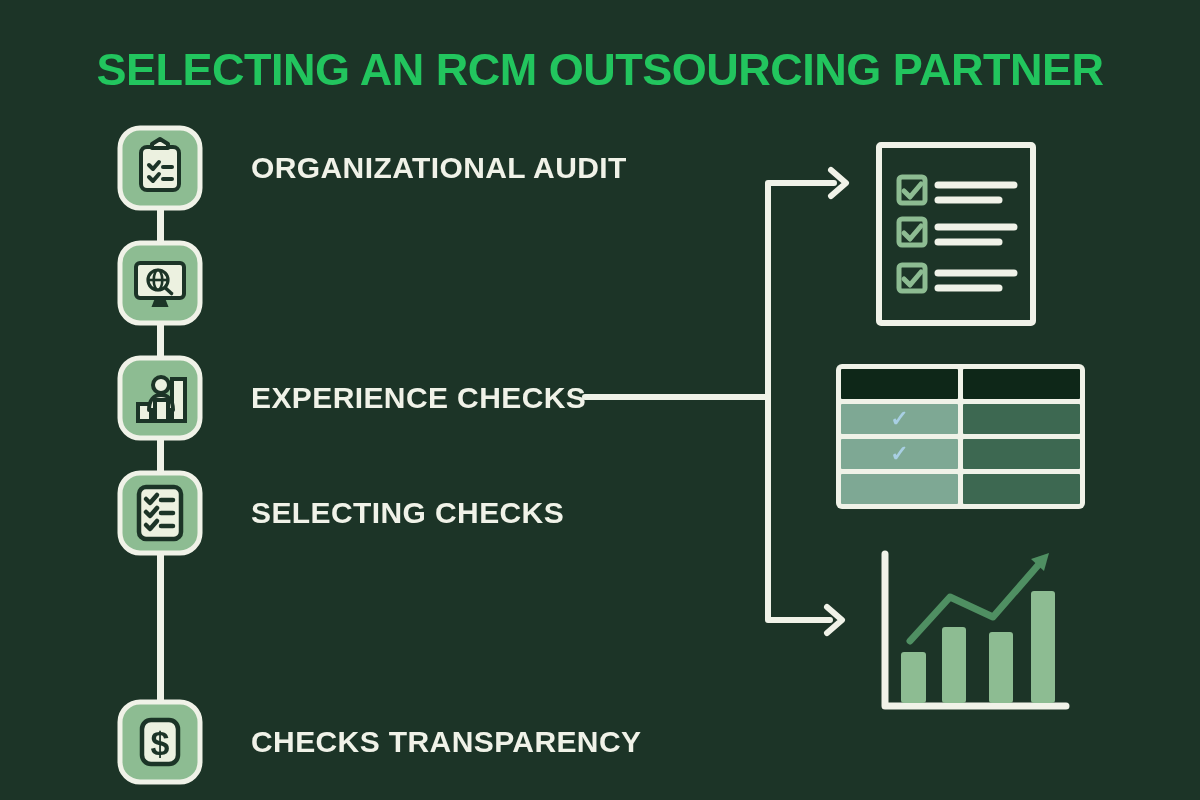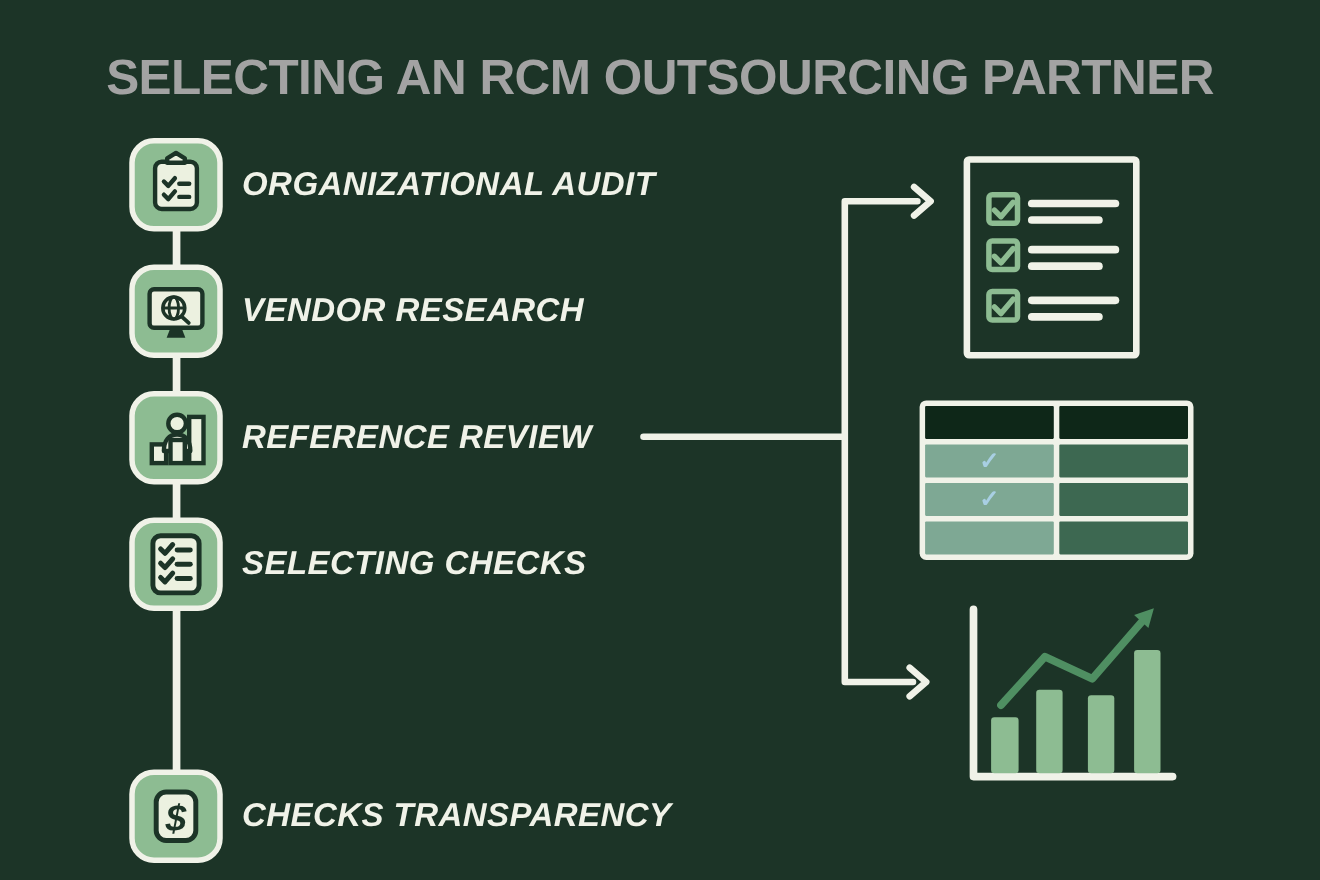--- a/index.html
+++ b/index.html
@@ -1,22 +1,22 @@
 <!DOCTYPE html>
 <html><head>
 <meta charset="utf-8">
 <style>
   html,body{margin:0;padding:0;}
   body{font-family:"Liberation Sans",sans-serif;background:#0a1a10;}
   .canvas{position:relative;width:1200px;height:800px;background:#1c3427;overflow:hidden;}
   .abs{position:absolute;}
   .title{position:absolute;top:44px;left:0;width:100%;text-align:center;
-         color:#a3a3a3;font-size:45px;font-weight:700;letter-spacing:-0.5px;}
+         color:#22c55e;font-size:45px;font-weight:700;letter-spacing:-0.5px;}
   .rail{position:absolute;left:157px;top:168px;width:7px;height:574px;background:#f0f2e8;border-radius:3px;}
-  .step{position:absolute;left:115px;display:flex;align-items:center;gap:15px;font-style:italic;}
+  .step{position:absolute;left:115px;display:flex;align-items:center;gap:46px;}
   .step-icon{width:90px;height:90px;}
   .step-icon svg{display:block;}
   .step-label{color:#f0f2e8;font-size:30px;font-weight:700;letter-spacing:0.4px;white-space:nowrap;}
   .table-wrap{background:#f0f2e8;border-radius:6px;padding:5px;box-sizing:border-box;}
   .table-grid{display:grid;grid-template-columns:1fr 1fr;grid-auto-rows:1fr;gap:5px;height:100%;}
   .tcell{display:flex;align-items:center;justify-content:center;font-weight:700;font-size:22px;color:#a8cfe3;border-radius:1px;}
   .thead{background:#0e2718;}
   .tleft{background:#7ea894;}
   .tright{background:#3d6851;}
 </style>
@@ -49,35 +49,34 @@
       <svg width="90" height="90" viewBox="0 0 90 90">
         <rect x="5" y="5" width="80" height="80" rx="20" fill="#8dbc92" stroke="#f0f2e8" stroke-width="5"></rect>
         <rect x="21" y="25" width="48" height="35" rx="4" fill="#ecf1e0" stroke="#1c3427" stroke-width="4"></rect>
         <circle cx="43" cy="42" r="10" fill="none" stroke="#1c3427" stroke-width="3.2"></circle>
         <ellipse cx="43" cy="42" rx="4.3" ry="10" fill="none" stroke="#1c3427" stroke-width="2.6"></ellipse>
         <line x1="33" y1="42" x2="53" y2="42" stroke="#1c3427" stroke-width="2.6"></line>
         <line x1="51" y1="50.5" x2="56.5" y2="55.5" stroke="#1c3427" stroke-width="3.6" stroke-linecap="round"></line>
         <path d="M40 60 h10 l3.5 9 h-17 z" fill="#1c3427"></path>
       </svg>
     </div>
-    <div class="step-label">VENDOR RESEARCH</div>
   </div>
 
   <div class="step" style="top:353px">
     <div class="step-icon">
       <svg width="90" height="90" viewBox="0 0 90 90">
         <rect x="5" y="5" width="80" height="80" rx="20" fill="#8dbc92" stroke="#f0f2e8" stroke-width="5"></rect>
         <rect x="23" y="51" width="13" height="17" fill="#ecf1e0" stroke="#1c3427" stroke-width="4"></rect>
         <rect x="57" y="26" width="13" height="42" fill="#ecf1e0" stroke="#1c3427" stroke-width="4"></rect>
         <path d="M34 57 c0 -10 5 -15 12 -15 c7 0 12 5 12 15 z" fill="#ecf1e0" stroke="#1c3427" stroke-width="4" stroke-linejoin="round"></path>
         <circle cx="46" cy="32" r="8" fill="#ecf1e0" stroke="#1c3427" stroke-width="4"></circle>
         <rect x="40" y="47" width="13" height="21" fill="#ecf1e0" stroke="#1c3427" stroke-width="4"></rect>
       </svg>
     </div>
-    <div class="step-label">REFERENCE REVIEW</div>
+    <div class="step-label">EXPERIENCE CHECKS</div>
   </div>
 
   <div class="step" style="top:468px">
     <div class="step-icon">
       <svg width="90" height="90" viewBox="0 0 90 90">
         <rect x="5" y="5" width="80" height="80" rx="20" fill="#8dbc92" stroke="#f0f2e8" stroke-width="5"></rect>
         <rect x="24" y="19" width="42" height="52" rx="7" fill="#ecf1e0" stroke="#1c3427" stroke-width="4.5"></rect>
         <path d="M31 31 l4 4 l7 -8" fill="none" stroke="#1c3427" stroke-width="4.5" stroke-linecap="round" stroke-linejoin="round"></path>
         <line x1="46" y1="32" x2="58" y2="32" stroke="#1c3427" stroke-width="4.5" stroke-linecap="round"></line>
         <path d="M31 44 l4 4 l7 -8" fill="none" stroke="#1c3427" stroke-width="4.5" stroke-linecap="round" stroke-linejoin="round"></path>

